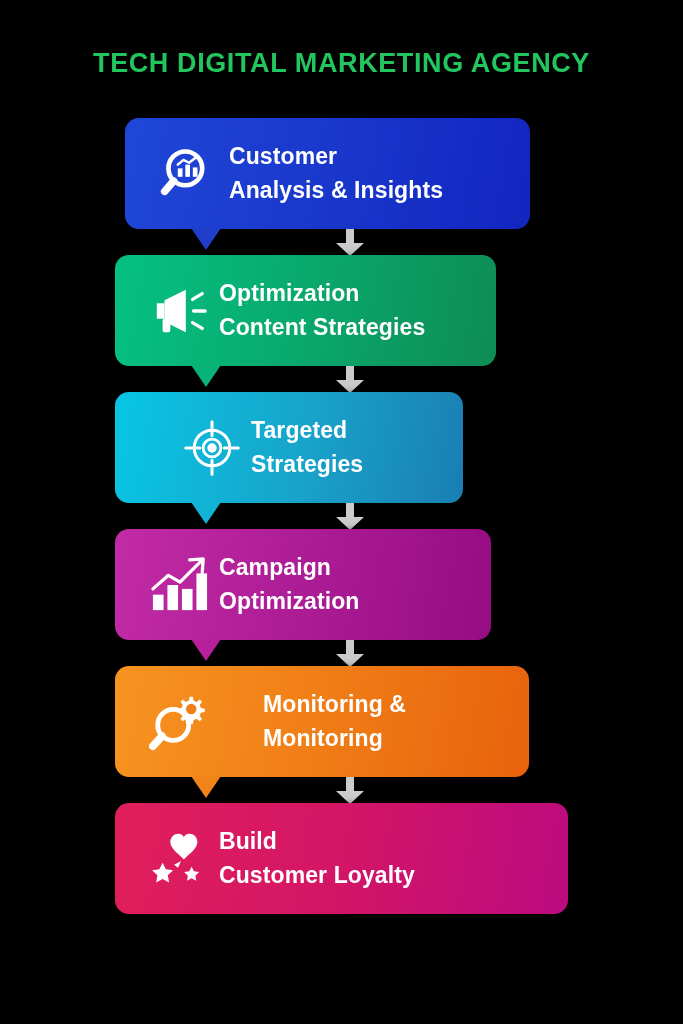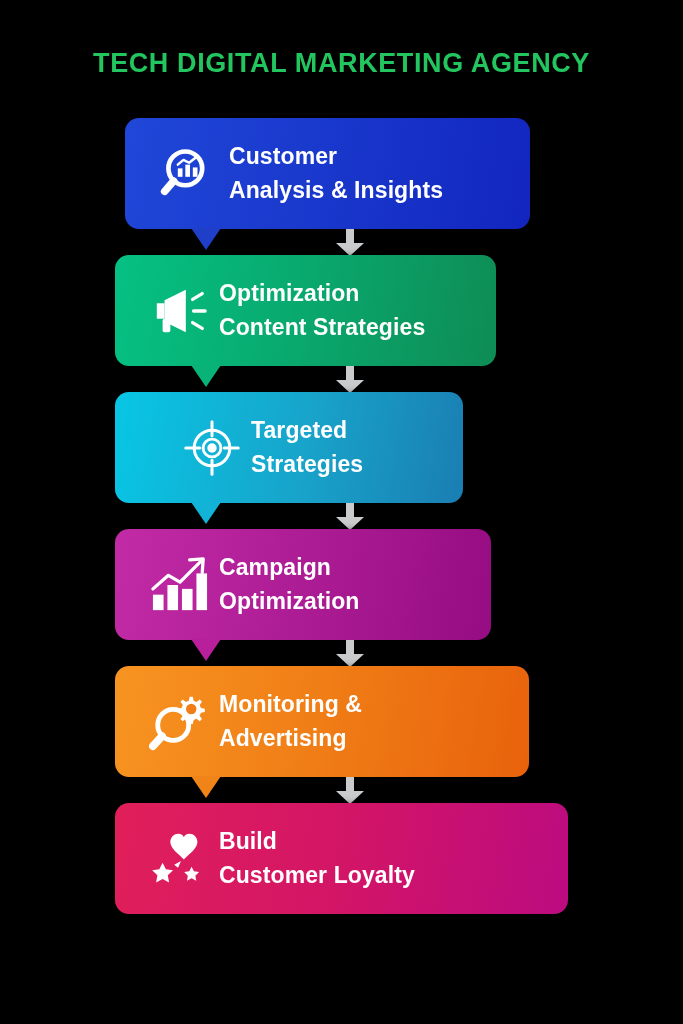--- a/index.html
+++ b/index.html
@@ -119,21 +119,21 @@
     padding-right: 24px;
     white-space: nowrap;
     letter-spacing: 0.1px;
   }
 
   
   .c1 { background: linear-gradient(100deg, #1f47d8 0%, #1a39cd 45%, #1226bf 100%); margin-left: 10px; }
   .c2 { background: linear-gradient(100deg, #05c183 0%, #09a86d 50%, #0e8c55 100%); }
   .c3 { background: linear-gradient(100deg, #08c6e4 0%, #18a3ca 55%, #1a7eb2 100%); padding-left: 32px; }
   .c4 { background: linear-gradient(100deg, #c22ba6 0%, #ac1c95 50%, #960c82 100%); }
-  .c5 { background: linear-gradient(100deg, #f79421 0%, #f07d16 50%, #e8620c 100%); }
+  .c5 { background: linear-gradient(100deg, #f79421 0%, #f07d16 50%, #e8620c 100%); gap: 44px; }
   .c6 { background: linear-gradient(100deg, #e01f5a 0%, #d31566 50%, #bb0b80 100%); }
 </style>
 </head>
 <body>
 
 <div class="poster">
 
   <div class="title">TECH DIGITAL MARKETING AGENCY</div>
 
   <div class="flow">
@@ -240,21 +240,21 @@
         <div class="icon-wrap">
           <svg width="62" height="62" viewBox="0 0 64 64">
             <circle cx="25" cy="35" r="16" fill="none" stroke="#fff" stroke-width="5"></circle>
             <path d="M13.5 46.5 L4 57" stroke="#fff" stroke-width="8" stroke-linecap="round"></path>
             <path d="M42 6 l3.2 0 0.9 4.0 3.0 1.3 3.3 -2.4 2.3 2.3 -2.4 3.3 1.3 3.0 4.0 0.9 0 3.2 -4.0 0.9 -1.3 3.0 2.4 3.3 -2.3 2.3 -3.3 -2.4 -3.0 1.3 -0.9 4.0 -3.2 0 -0.9 -4.0 -3.0 -1.3 -3.3 2.4 -2.3 -2.3 2.4 -3.3 -1.3 -3.0 -4.0 -0.9 0 -3.2 4.0 -0.9 1.3 -3.0 -2.4 -3.3 2.3 -2.3 3.3 2.4 3.0 -1.3 z" fill="#fff"></path>
             <circle cx="43.6" cy="18.6" r="5.4" fill="#f07d16"></circle>
           </svg>
         </div>
         <div class="label">
           <div>Monitoring &amp;</div>
-          <div>Advertising</div>
+          <div>Monitoring</div>
         </div>
       </div>
       <div class="tail" style="border-top-color:#f18419"></div>
       <div class="connector">
         <div class="shaft"></div>
         <div class="head"></div>
       </div>
     </div>
 
     <div class="step">

